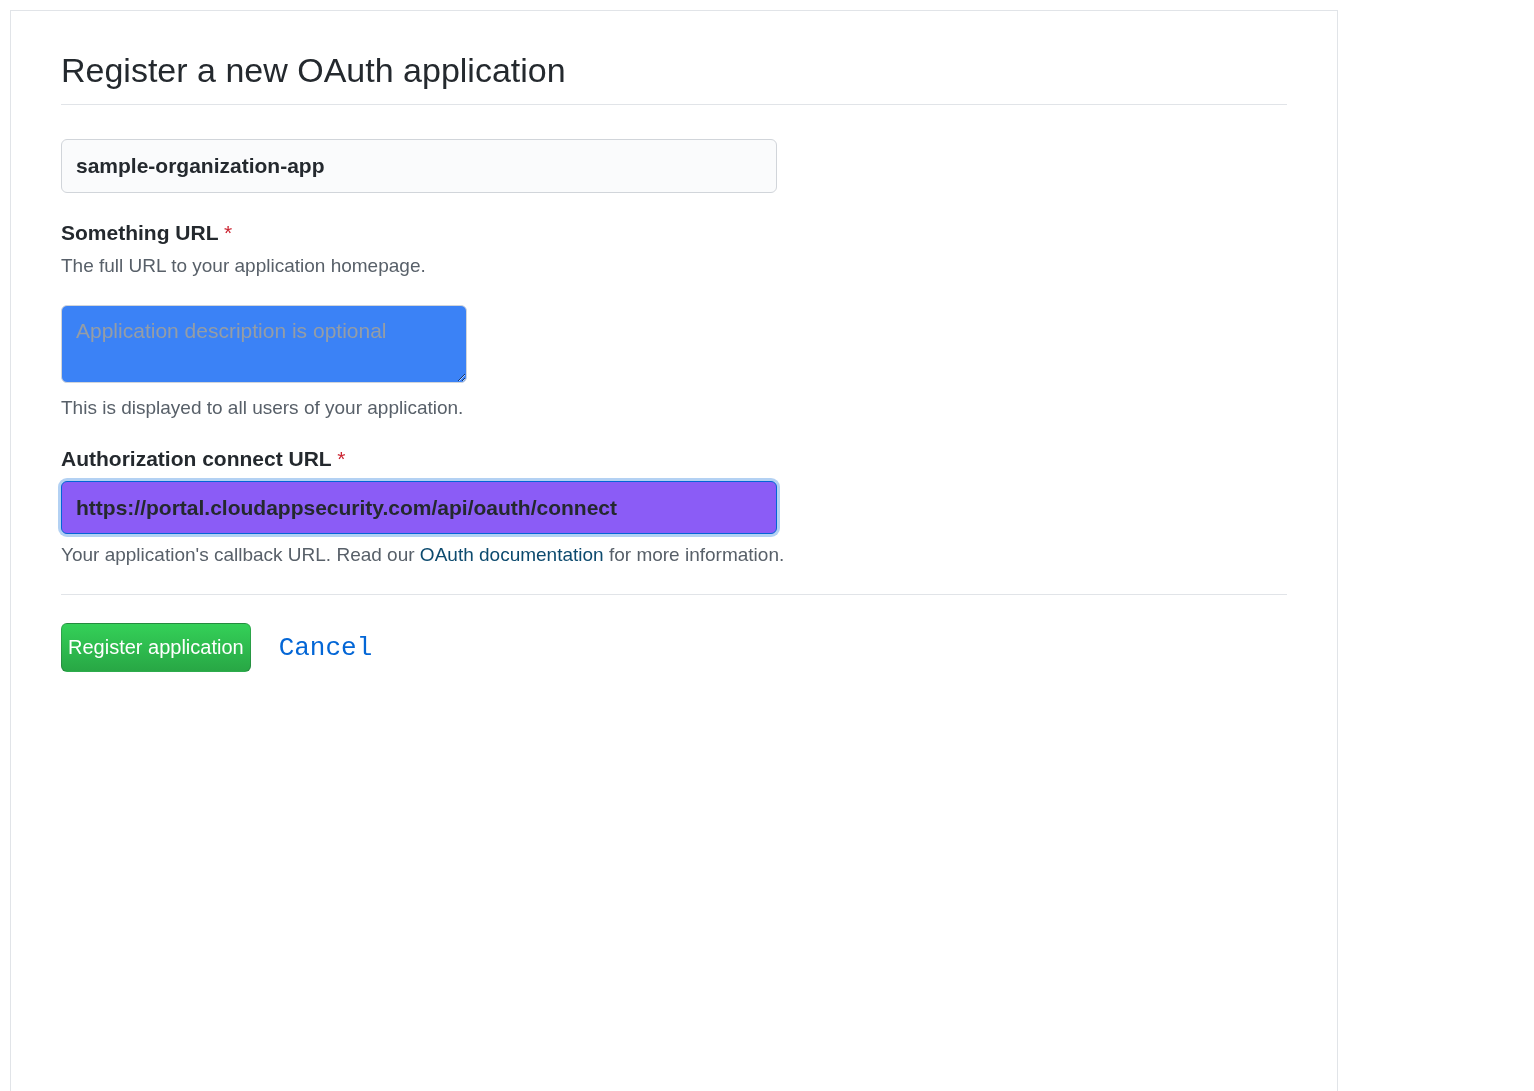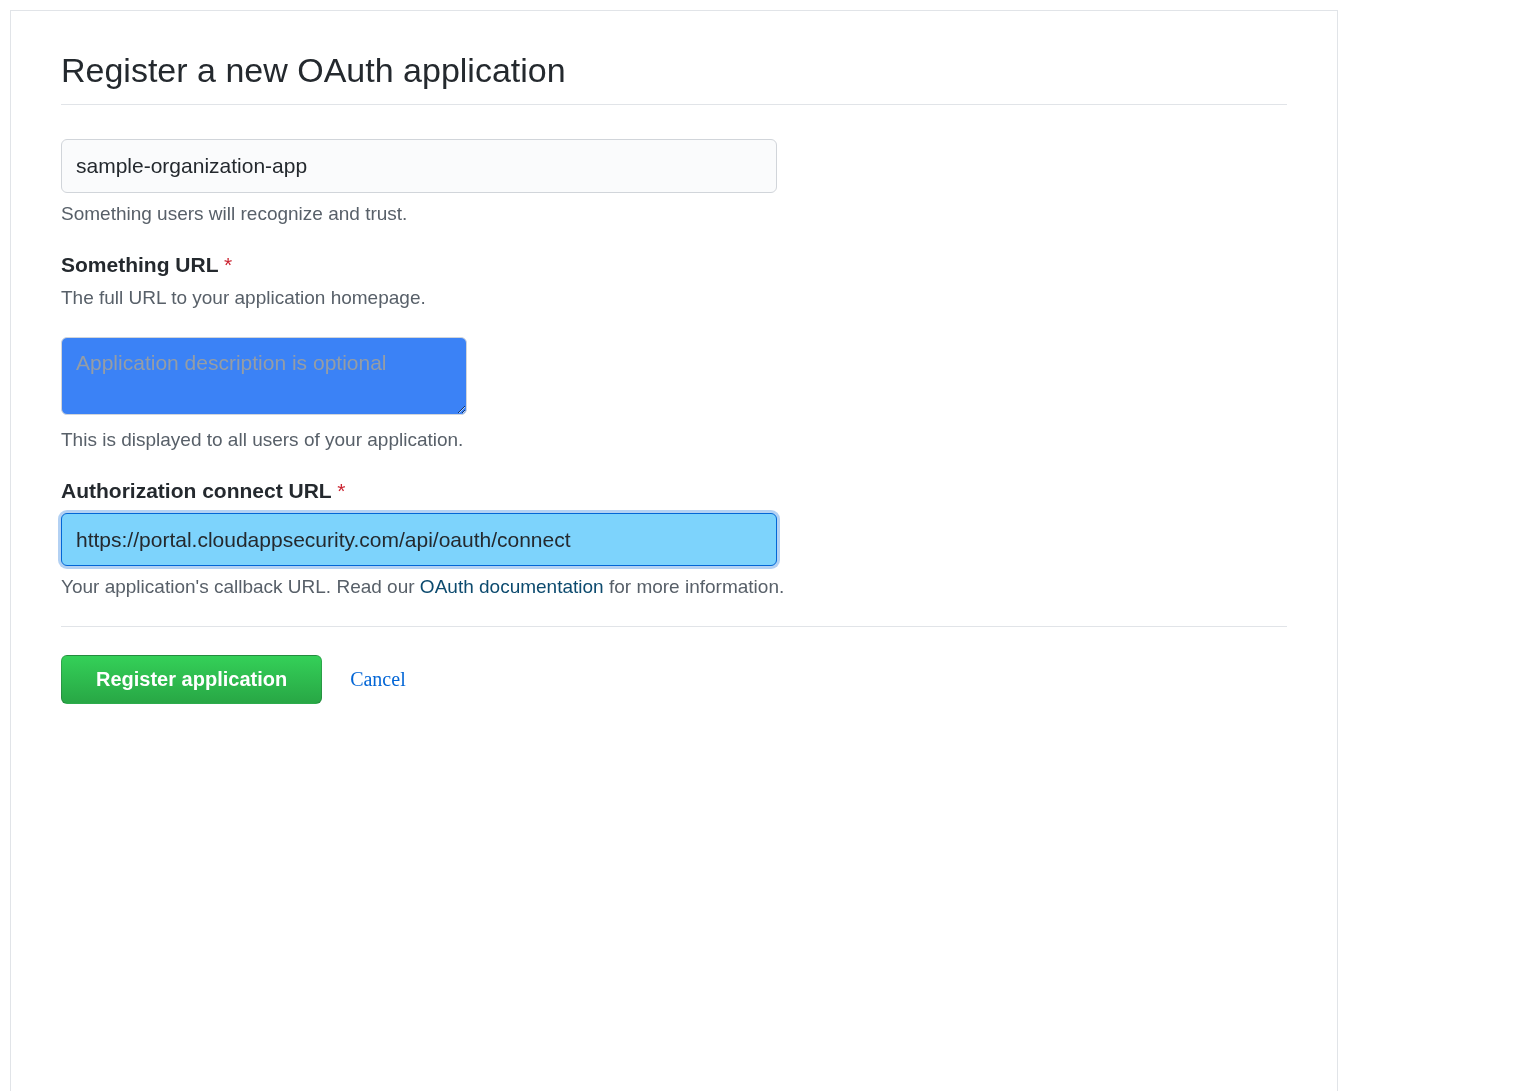--- a/index.html
+++ b/index.html
@@ -45,25 +45,26 @@
     .form-input {
       width: 716px;
       padding: 10px 14px;
       font-size: 21px;
       line-height: 1.5;
       color: #24292e;
       background-color: #fafbfc;
       border: 1px solid #d1d5da;
       border-radius: 6px;
       outline: none;
+      font-weight: bold;
     }
     .form-input.focused {
       border-color: #0366d6;
       box-shadow: 0 0 0 3px rgba(3, 102, 214, 0.3);
-      background-color: #7dd3fc;
+      background-color: #8b5cf6;
     }
     .form-textarea {
       width: 406px;
       height: 78px;
       padding: 10px 14px;
       font-size: 21px;
       line-height: 1.4;
       color: #24292e;
       background-color: #3b82f6;
       border: 1px solid #d1d5da;
@@ -90,46 +91,45 @@
       margin-top: 24px;
       display: flex;
       align-items: center;
       gap: 28px;
     }
     .btn-primary {
       background: linear-gradient(#34d058, #28a745);
       border: 1px solid rgba(27, 31, 35, 0.2);
       color: #ffffff;
       font-size: 20px;
-      font-weight: 700;
-      padding: 12px 34px;
+      font-weight: 400;
+      padding: 12px 6px;
       border-radius: 6px;
       cursor: pointer;
       text-align: center;
     }
     .btn-cancel {
       color: #0366d6;
-      font-size: 20px;
+      font-size: 26px;
       text-decoration: none;
       background: none;
       border: none;
       cursor: pointer;
-      font-family: Liberation Serif, serif;
+      font-family: Liberation Mono, monospace;
     }
   </style>
 </head>
 <body>
 
 <div class="container">
 
   <h1>Register a new OAuth application</h1>
 
   <div class="form-group">
     <input type="text" class="form-input" value="sample-organization-app" style="">
-    <p class="form-hint">Something users will recognize and trust.</p>
   </div>
 
   <div class="form-group">
     <label class="form-label">
       <span>Something URL</span>
       <span class="required-asterisk">*</span>
     </label>
     <p class="form-hint">The full URL to your application homepage.</p>
   </div>
 

